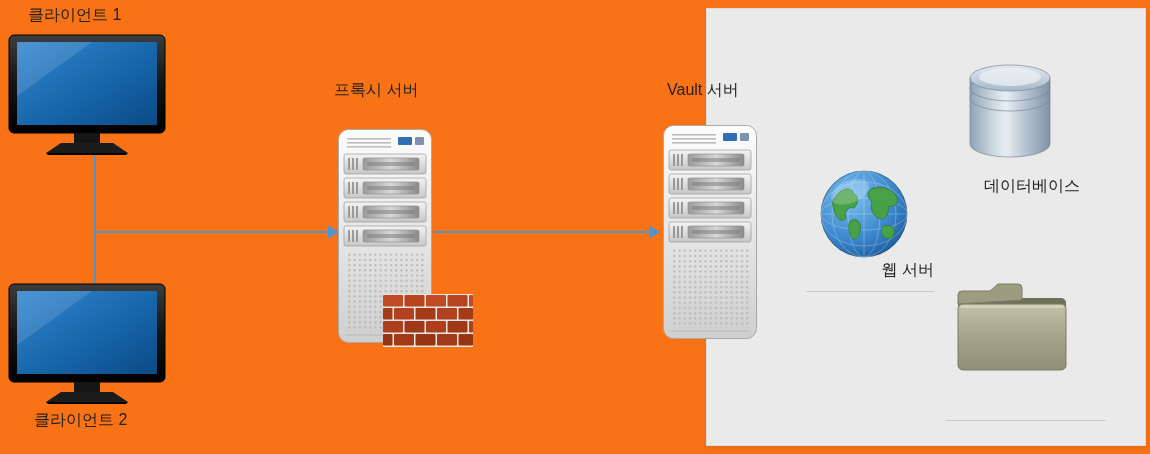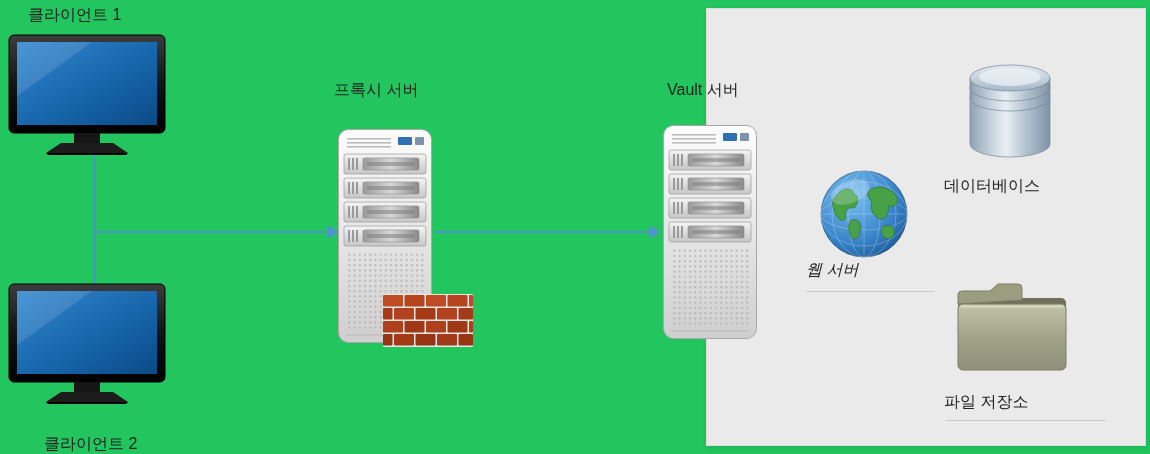--- a/index.html
+++ b/index.html
@@ -1,28 +1,28 @@
 <!DOCTYPE html>
 <html><head>
 <meta charset="utf-8">
 <style>
   html,body{margin:0;padding:0;background:#ffffff;}
   .canvas{
-    position:relative;width:1150px;height:454px;background:#22c55e;
+    position:relative;width:1150px;height:454px;background:#f97316;
     font-family:"Liberation Sans","DejaVu Sans",sans-serif;overflow:hidden;
   }
   .panel{
     position:absolute;left:706px;top:8px;width:438px;height:436px;
     background:#eaeaea;border:1px solid #dcdcdc;
     box-shadow:1px 2px 5px rgba(0,0,0,0.10);z-index:0;
   }
   .label{
     position:absolute;font-size:16px;color:#222222;white-space:nowrap;z-index:4;
   }
-  .label.center{text-align:left;white-space:normal;}
+  .label.center{text-align:right;white-space:normal;}
   .icon{position:absolute;z-index:2;line-height:0;}
   .connectors{position:absolute;left:0;top:0;z-index:1;}
   .divider{position:absolute;height:1px;background:#c9c9c9;z-index:1;}
   .defs-holder{position:absolute;width:0;height:0;overflow:hidden;}
 </style>
 </head>
 <body>
 
 <div class="canvas">
 
@@ -210,45 +210,44 @@
   </svg>
 
   <div class="label" style="left:28px;top:5px;">클라이언트 1</div>
   <svg class="icon" style="left:8px;top:34px;" width="158" height="122">
       <use href="#sym-monitor"></use>
     </svg>
 
   <svg class="icon" style="left:8px;top:283px;" width="158" height="122">
       <use href="#sym-monitor"></use>
     </svg>
-  <div class="label" style="left:44px;top:410px;margin-top:24px;">클라이언트 2</div>
+  <div class="label" style="left:34px;top:410px;">클라이언트 2</div>
 
   <div class="label" style="left:334px;top:80px;text-align:right;">프록시 서버</div>
   <svg class="icon" style="left:337px;top:128px;" width="96" height="216">
       <use href="#sym-server"></use>
     </svg>
   <svg class="icon" style="left:383px;top:292px;z-index:3;" width="92" height="56">
       <use href="#sym-firewall"></use>
     </svg>
 
   <div class="label" style="left:667px;top:80px;text-align:right;">Vault 서버</div>
   <svg class="icon" style="left:662px;top:124px;" width="96" height="216">
       <use href="#sym-server"></use>
     </svg>
 
   <svg class="icon" style="left:818px;top:168px;" width="92" height="92">
       <use href="#sym-globe"></use>
     </svg>
-  <div class="label center" style="left:806px;top:260px;width:128px;font-style:italic;">웹 서버</div>
+  <div class="label center" style="left:806px;top:260px;width:128px;">웹 서버</div>
   <div class="divider" style="left:806px;top:291px;width:128px;"></div>
 
   <svg class="icon" style="left:962px;top:52px;" width="96" height="112">
       <use href="#sym-database"></use>
     </svg>
   <div class="label center" style="left:944px;top:176px;width:136px;">데이터베이스</div>
 
   <svg class="icon" style="left:954px;top:282px;" width="116" height="94">
       <use href="#sym-folder"></use>
     </svg>
-  <div class="label center" style="left:944px;top:392px;width:140px;">파일 저장소</div>
   <div class="divider" style="left:946px;top:420px;width:160px;"></div>
 
 </div>
 
 </body></html>

